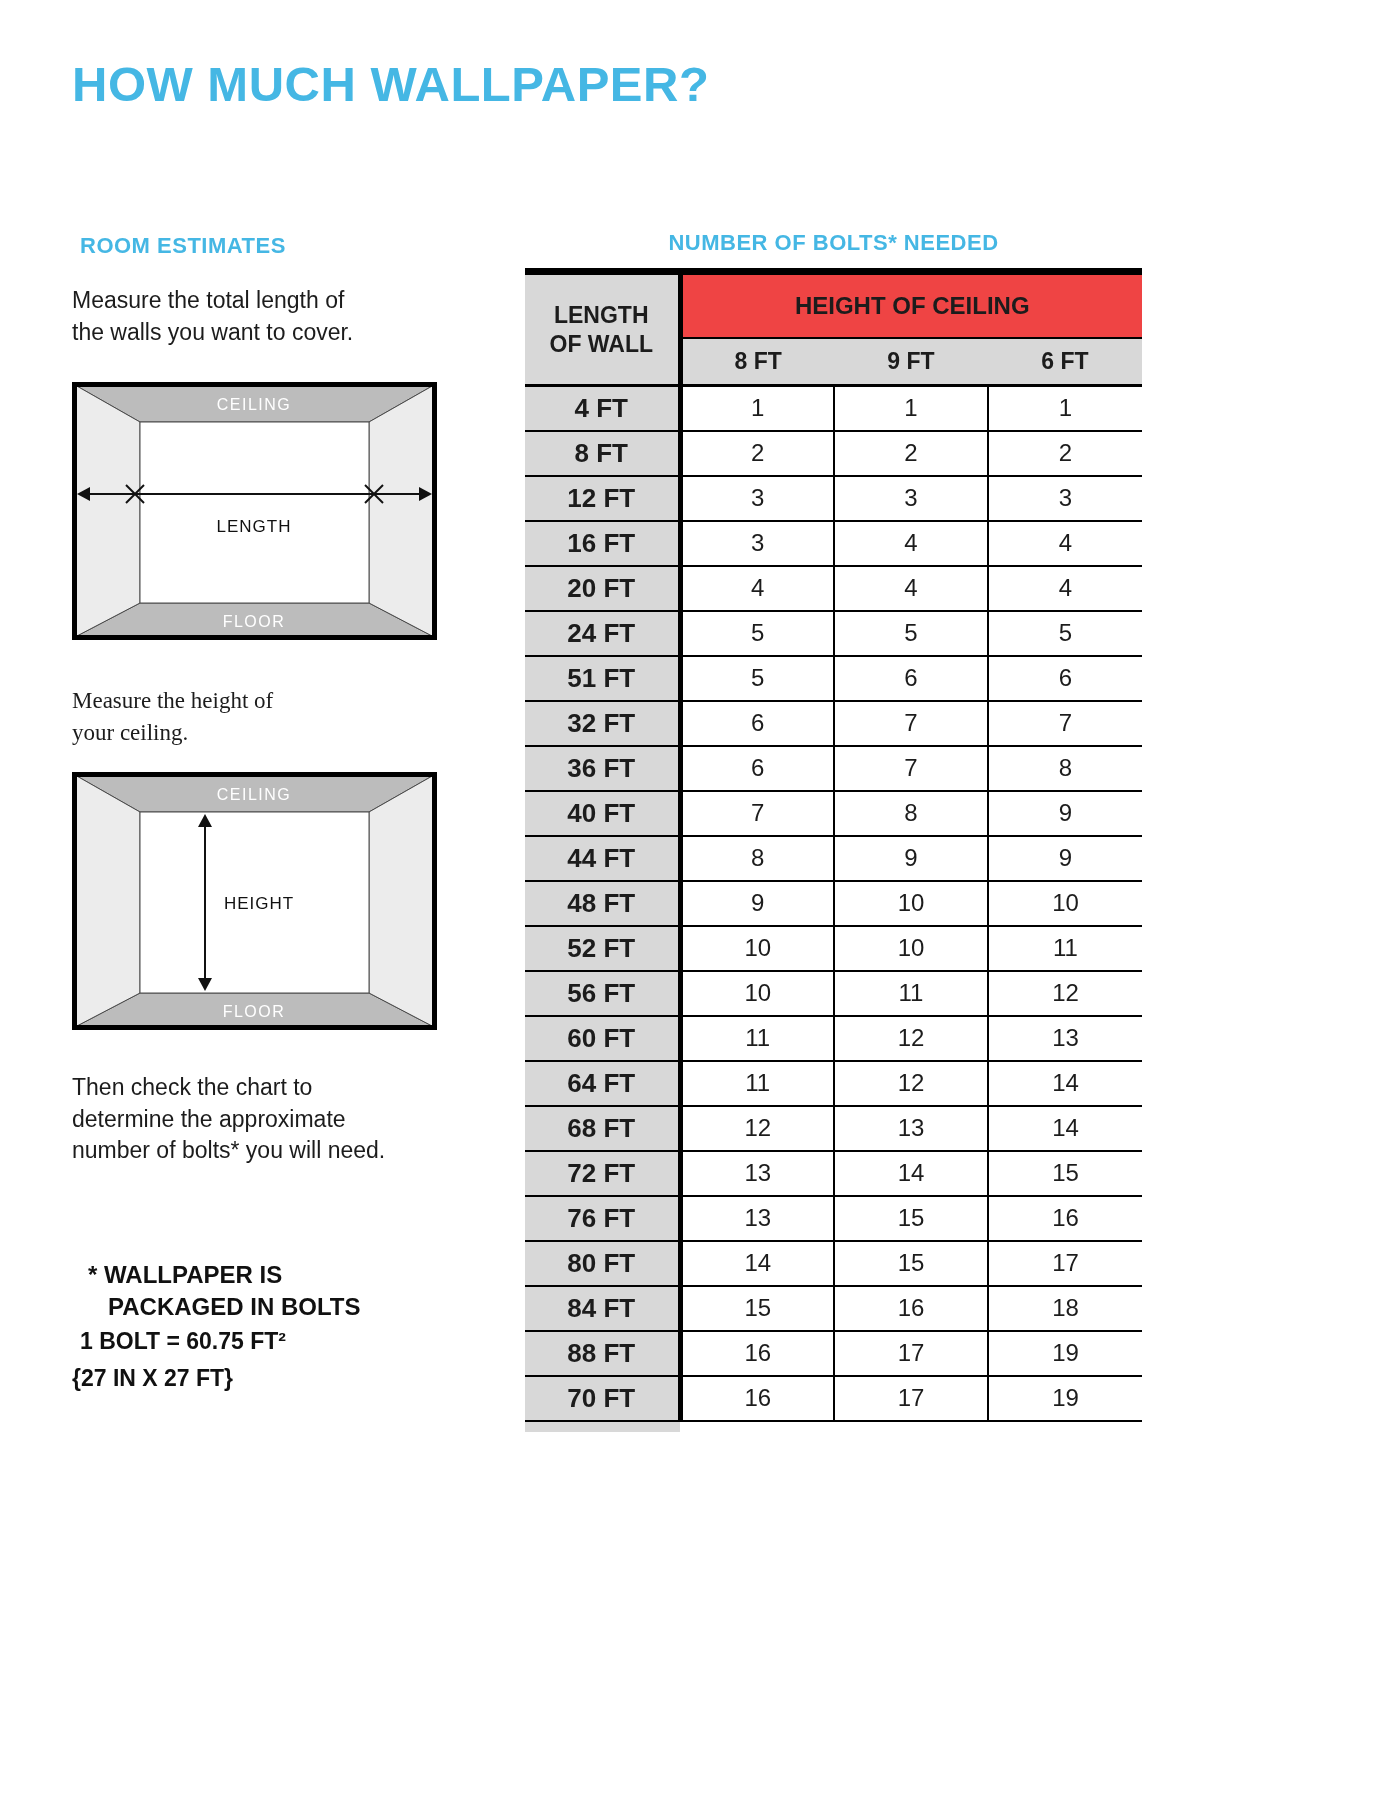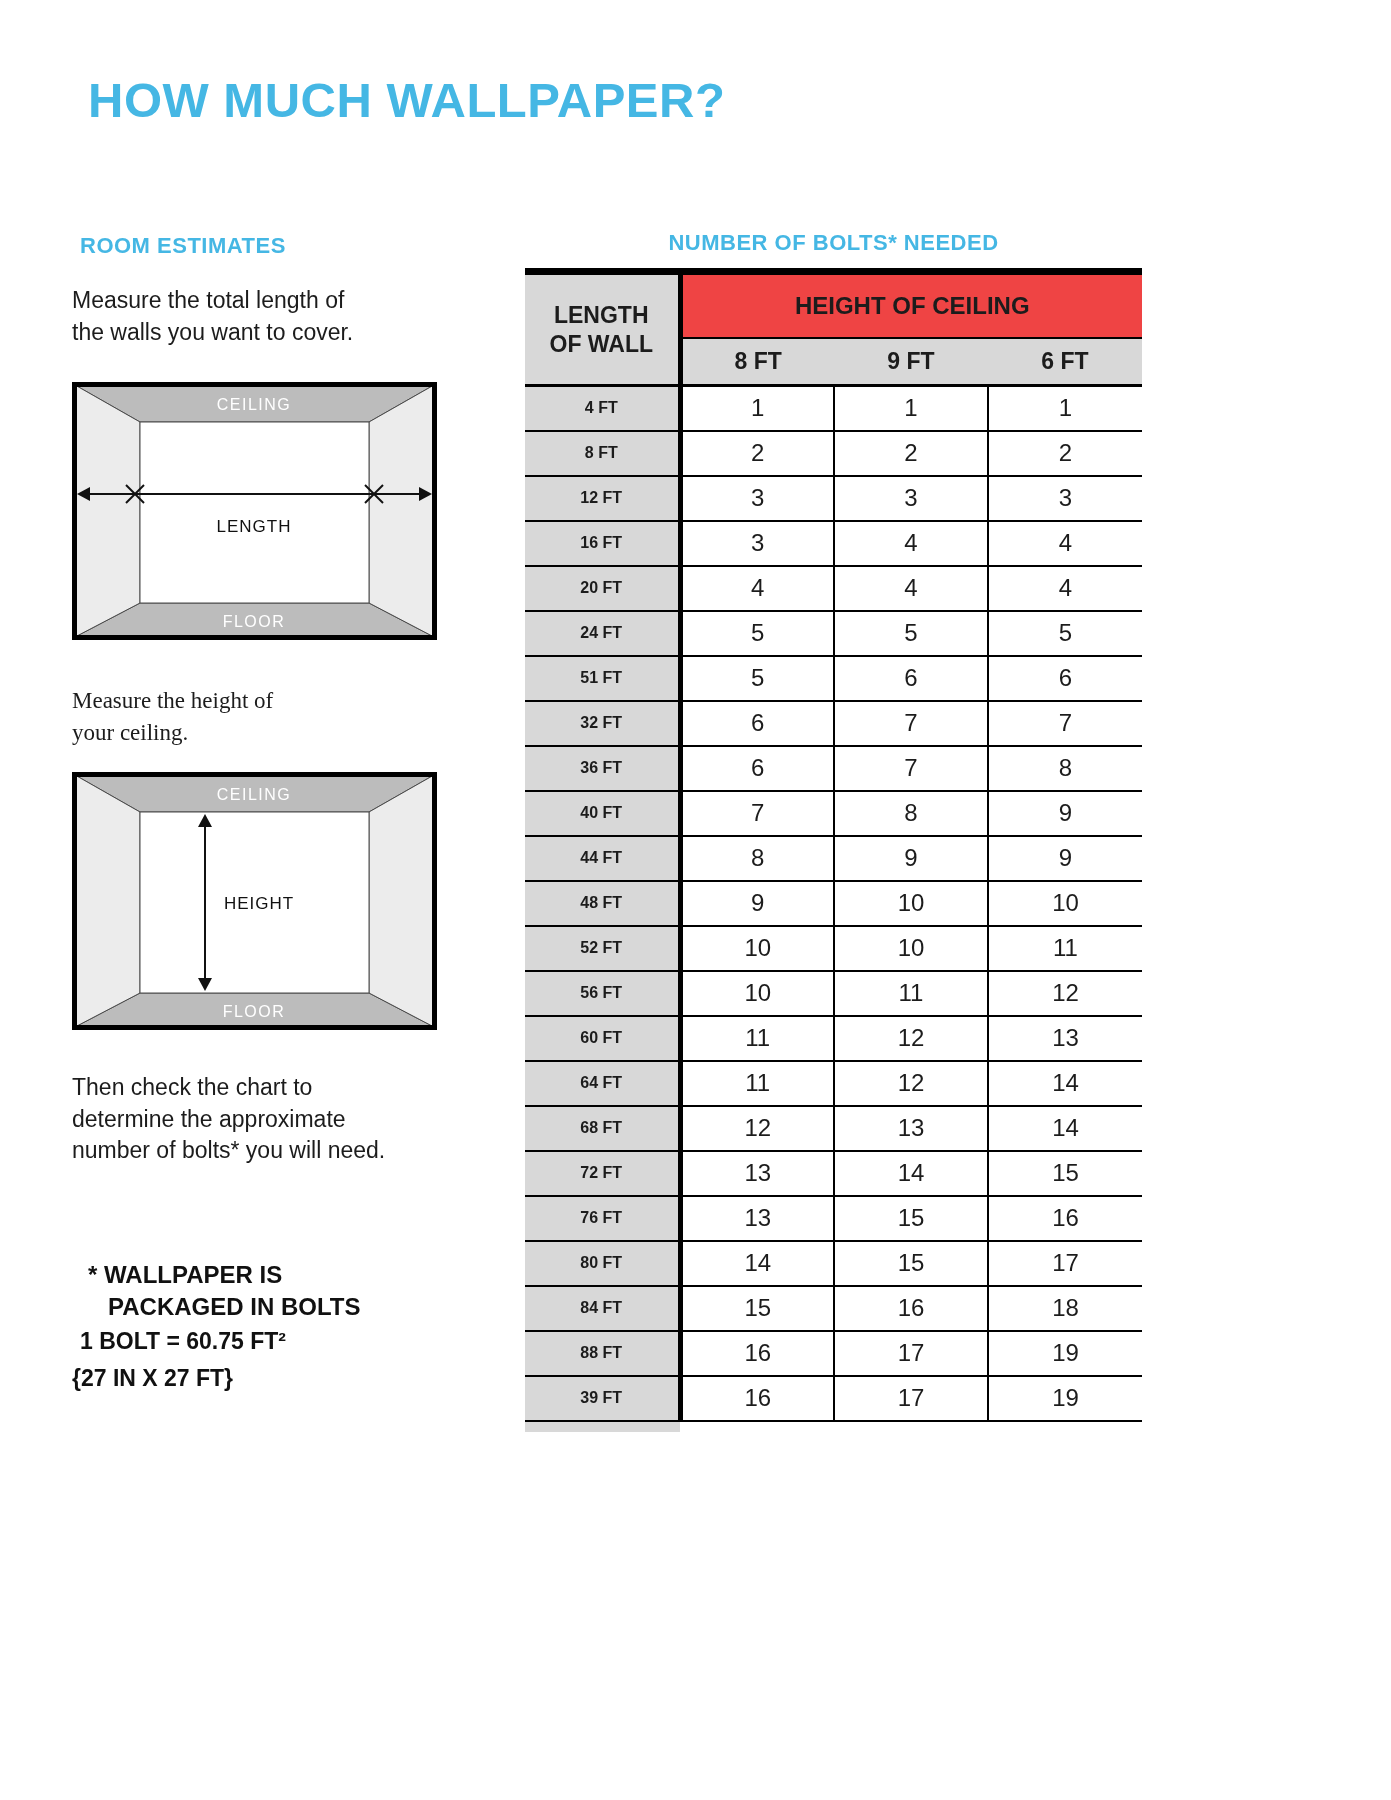--- a/index.html
+++ b/index.html
@@ -1,20 +1,20 @@
 <!DOCTYPE html>
 <html><head>
 <meta charset="utf-8">
 <style>
   * { box-sizing: border-box; }
   body { margin: 0; background: #ffffff; font-family: "Liberation Sans", sans-serif; color: #1c1c1c; }
   .page { position: relative; width: 1391px; height: 1800px; background: #ffffff; overflow: hidden; }
 
   .title {
-    position: absolute; left: 72px; top: 56px; margin: 16px;
+    position: absolute; left: 72px; top: 56px; margin: 0;
     font-size: 49px; font-weight: bold; color: #45B7E4; letter-spacing: 0.5px;
   }
 
   .section-heading {
     position: absolute; margin: 0;
     font-size: 22px; font-weight: bold; color: #45B7E4; letter-spacing: 0.5px;
   }
   #room-estimates-heading { left: 72px; top: 233px; margin-left: 8px; }
 
   .para {
@@ -59,21 +59,21 @@
   th.ceiling-head {
     background: #ef4444; border-bottom: 2px solid #000; height: 66px;
     font-size: 24px; font-weight: bold;
   }
   th.ft-head {
     background: #D8D8D8; border-bottom: 3px solid #000; height: 48px;
     font-size: 23px; font-weight: bold;
   }
   td.len {
     background: #D8D8D8; border-right: 5px solid #000; border-bottom: 2px solid #000;
-    font-size: 16px; font-weight: bold; height: 45px;
+    font-size: 26px; font-weight: bold; height: 45px;
   }
   td.val {
     background: #ffffff; border-bottom: 2px solid #000;
     font-size: 24px; height: 45px;
   }
   td.val + td.val { border-left: 2px solid #000; }
   .foot-strip { width: 155px; height: 10px; background: #D8D8D8; }
 </style>
 </head>
 <body>
@@ -280,21 +280,21 @@
             <td class="val">16</td>
             <td class="val">18</td>
           </tr>
           <tr>
             <td class="len">88 FT</td>
             <td class="val">16</td>
             <td class="val">17</td>
             <td class="val">19</td>
           </tr>
           <tr>
-            <td class="len">39 FT</td>
+            <td class="len">70 FT</td>
             <td class="val">16</td>
             <td class="val">17</td>
             <td class="val">19</td>
           </tr>
         </tbody>
     </table>
     <div class="foot-strip"></div>
   </div>
 
 </div>

